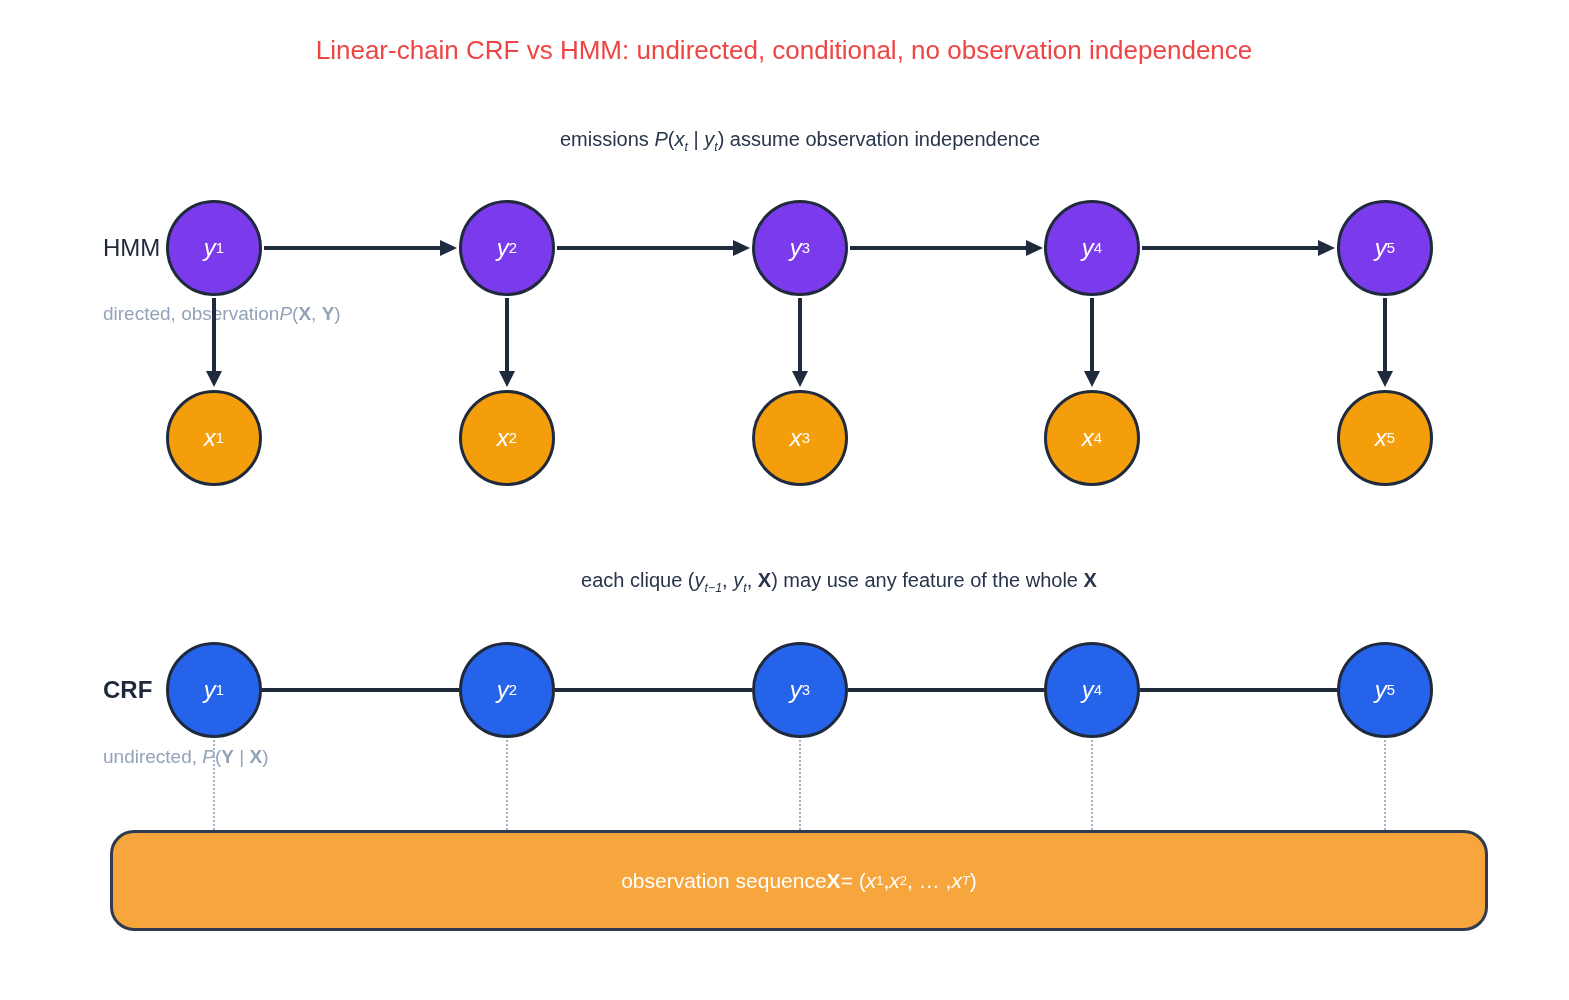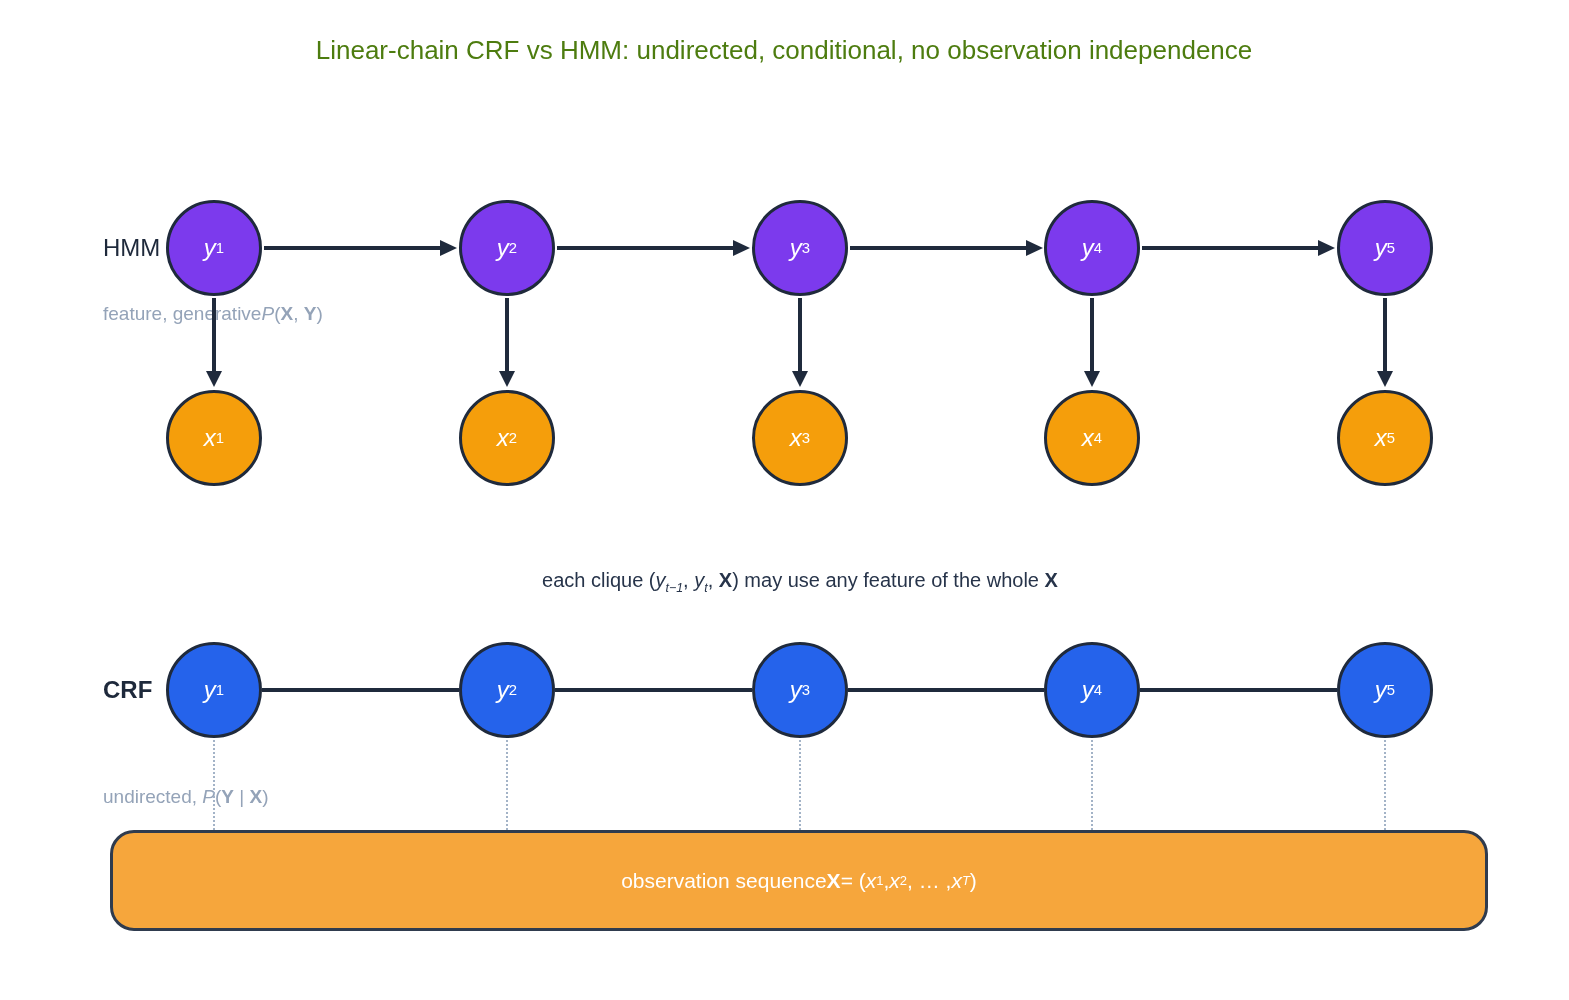--- a/index.html
+++ b/index.html
@@ -9,25 +9,25 @@
     --blue:#2563eb;
     --orange:#f59e0b;
     --barfill:#f6a63c;
     --dot:#a3b3c7;
   }
   html,body{margin:0;padding:0;background:#ffffff;}
   body{font-family:"Liberation Sans", sans-serif;color:var(--ink);}
   .stage{position:relative;width:1569px;height:1000px;background:#ffffff;overflow:hidden;}
 
   .title{position:absolute;left:784px;top:35px;transform:translateX(-50%);
-         font-size:26px;color:#4d7c0f;white-space:nowrap;}
+         font-size:26px;color:#ef4444;white-space:nowrap;}
   .caption{position:absolute;left:800px;transform:translateX(-50%);
            font-size:20px;color:#27344a;white-space:nowrap;}
   .caption.hmm-cap{top:128px;}
-  .caption.crf-cap{top:569px;}
+  .caption.crf-cap{top:569px;margin-left:39px;}
 
   .row-label{position:absolute;left:103px;font-size:24px;color:#1e293b;}
   .sub-label{position:absolute;left:103px;font-size:19px;color:var(--muted);white-space:nowrap;}
 
   .node{position:absolute;width:96px;height:96px;border-radius:50%;
         border:3px solid var(--ink);box-sizing:border-box;
         display:flex;align-items:center;justify-content:center;
         color:#ffffff;font-size:24px;}
   .node sub{font-size:0.62em;}
   .purple{background:var(--purple);}
@@ -55,23 +55,24 @@
   .obs-bar sub{font-size:0.62em;}
   .caption sub, .sub-label sub{font-size:0.62em;}
 </style>
 </head>
 <body>
 
 <div class="stage">
 
   <div class="title">Linear-chain CRF vs HMM: undirected, conditional, no observation independence</div>
 
+  <div class="caption hmm-cap"><span>emissions </span><span class="i">P</span><span>(</span><span class="i">x</span><sub class="i">t</sub><span> | </span><span class="i">y</span><sub class="i">t</sub><span>) assume observation independence</span></div>
 
   <div class="row-label" style="top:234px;text-align:right;">HMM</div>
-  <div class="sub-label" style="top:303px;"><span>feature, generative</span><span class="i">P</span><span>(</span><span class="b">X</span><span>, </span><span class="b">Y</span><span>)</span></div>
+  <div class="sub-label" style="top:303px;"><span>directed, observation</span><span class="i">P</span><span>(</span><span class="b">X</span><span>, </span><span class="b">Y</span><span>)</span></div>
 
   <div class="hline" style="left:264px;top:246px;width:176px;"></div>
   <div class="harrow" style="left:440px;top:240px;"></div>
   <div class="hline" style="left:557px;top:246px;width:176px;"></div>
   <div class="harrow" style="left:733px;top:240px;"></div>
   <div class="hline" style="left:850px;top:246px;width:176px;"></div>
   <div class="harrow" style="left:1026px;top:240px;"></div>
   <div class="hline" style="left:1142px;top:246px;width:176px;"></div>
   <div class="harrow" style="left:1318px;top:240px;"></div>
 
@@ -124,21 +125,21 @@
       <sub>4</sub>
     </div>
   <div class="node orange" style="left:1337px;top:390px;">
       <span class="i">x</span>
       <sub>5</sub>
     </div>
 
   <div class="caption crf-cap"><span>each clique (</span><span class="i">y</span><sub class="i">t−1</sub><span>, </span><span class="i">y</span><sub class="i">t</sub><span>, </span><span class="b">X</span><span>) may use any feature of the whole </span><span class="b">X</span></div>
 
   <div class="row-label" style="top:676px;font-weight:bold;">CRF</div>
-  <div class="sub-label" style="top:746px;margin-top:40px;"><span>undirected, </span><span class="i">P</span><span>(</span><span class="b">Y</span><span> | </span><span class="b">X</span><span>)</span></div>
+  <div class="sub-label" style="top:746px;"><span>undirected, </span><span class="i">P</span><span>(</span><span class="b">Y</span><span> | </span><span class="b">X</span><span>)</span></div>
 
   <div class="hline" style="left:262px;top:688px;width:197px;"></div>
   <div class="hline" style="left:555px;top:688px;width:197px;"></div>
   <div class="hline" style="left:848px;top:688px;width:196px;"></div>
   <div class="hline" style="left:1140px;top:688px;width:197px;"></div>
 
   <div class="dotline" style="left:213px;top:740px;height:90px;"></div>
   <div class="dotline" style="left:506px;top:740px;height:90px;"></div>
   <div class="dotline" style="left:799px;top:740px;height:90px;"></div>
   <div class="dotline" style="left:1091px;top:740px;height:90px;"></div>

